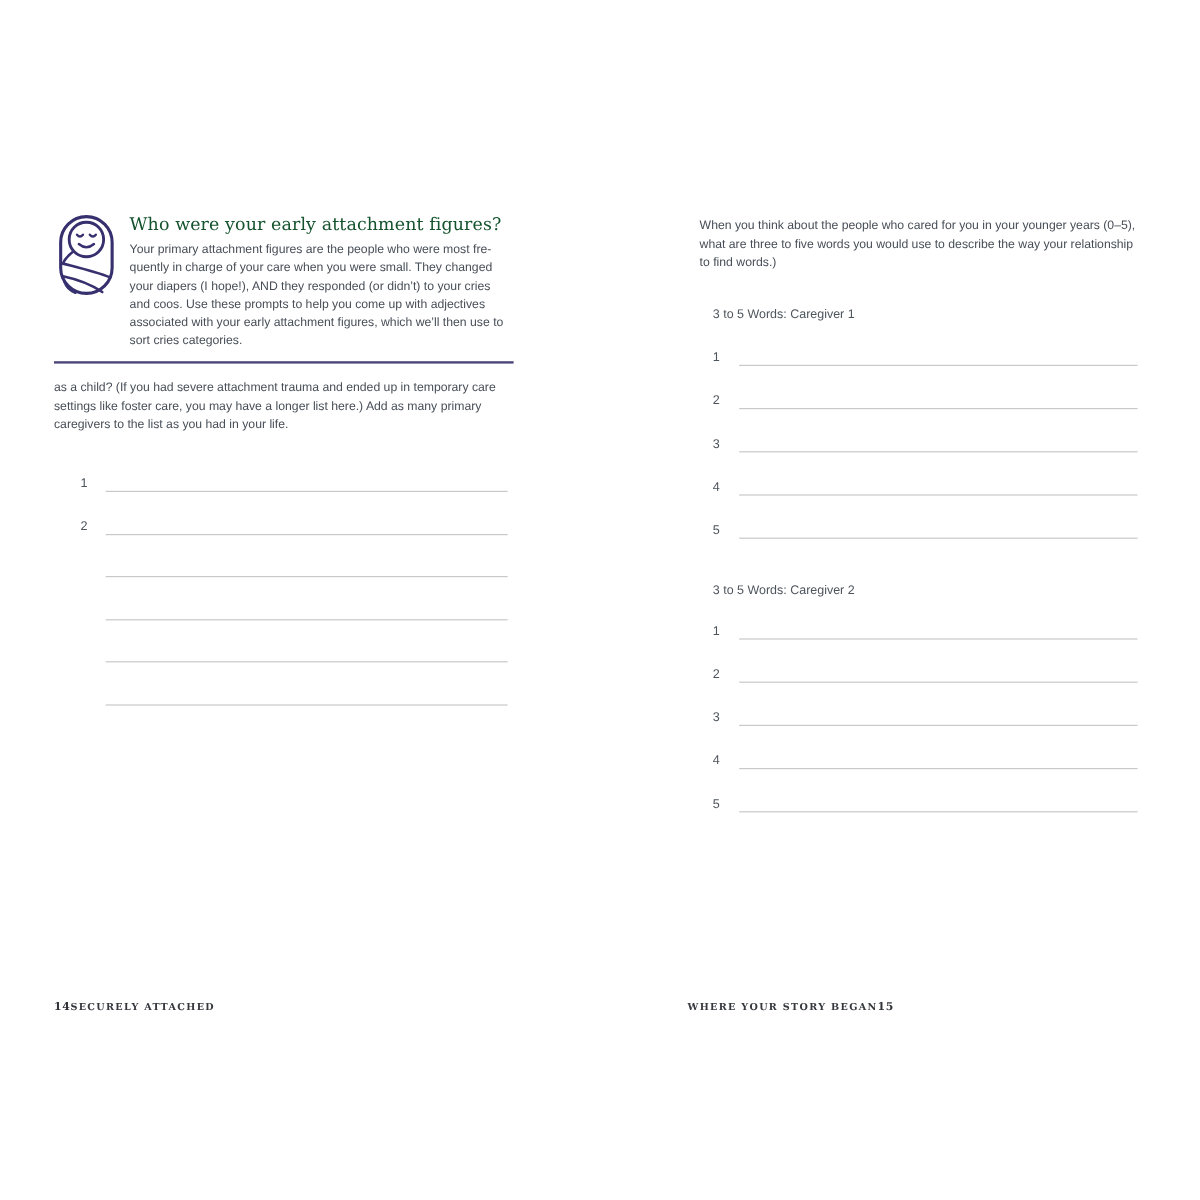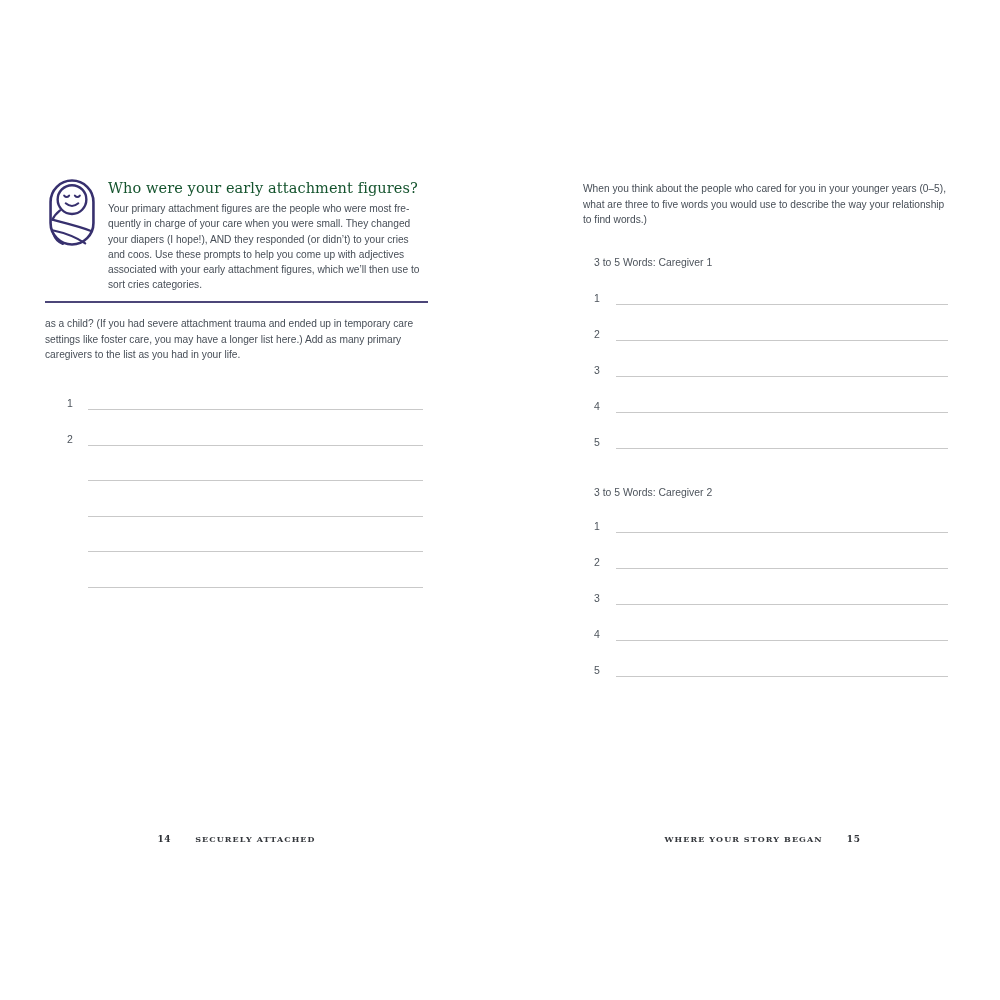--- a/index.html
+++ b/index.html
@@ -30,21 +30,21 @@
   .rows-left  .row { margin-bottom:21.5px; }
   .rows-right .row { margin-bottom:22px; }
   .row .num {
     width:21px; font-size:10.5px; color:#4d545c; line-height:12px;
     flex:0 0 auto; padding-bottom:1px;
   }
   .rows-right .row .num { width:22px; }
   .row .rule { flex:1 1 auto; border-bottom:1px solid #c9c9c9; height:100%; }
 
   
-  .footer { display:flex; justify-content:center; align-items:baseline;gap:24px; }
+  .footer { display:flex; justify-content:flex-start; align-items:baseline; }
   .running-head {
     font-family:"DejaVu Serif","Liberation Serif",serif;
     font-size:8px; font-weight:600; letter-spacing:1.1px; color:#35383d;
     white-space:nowrap;
   }
   .pagenum {
     font-family:"DejaVu Serif","Liberation Serif",serif;
     font-size:9px; font-weight:700; letter-spacing:0.6px; color:#2f3237;
   }
 

